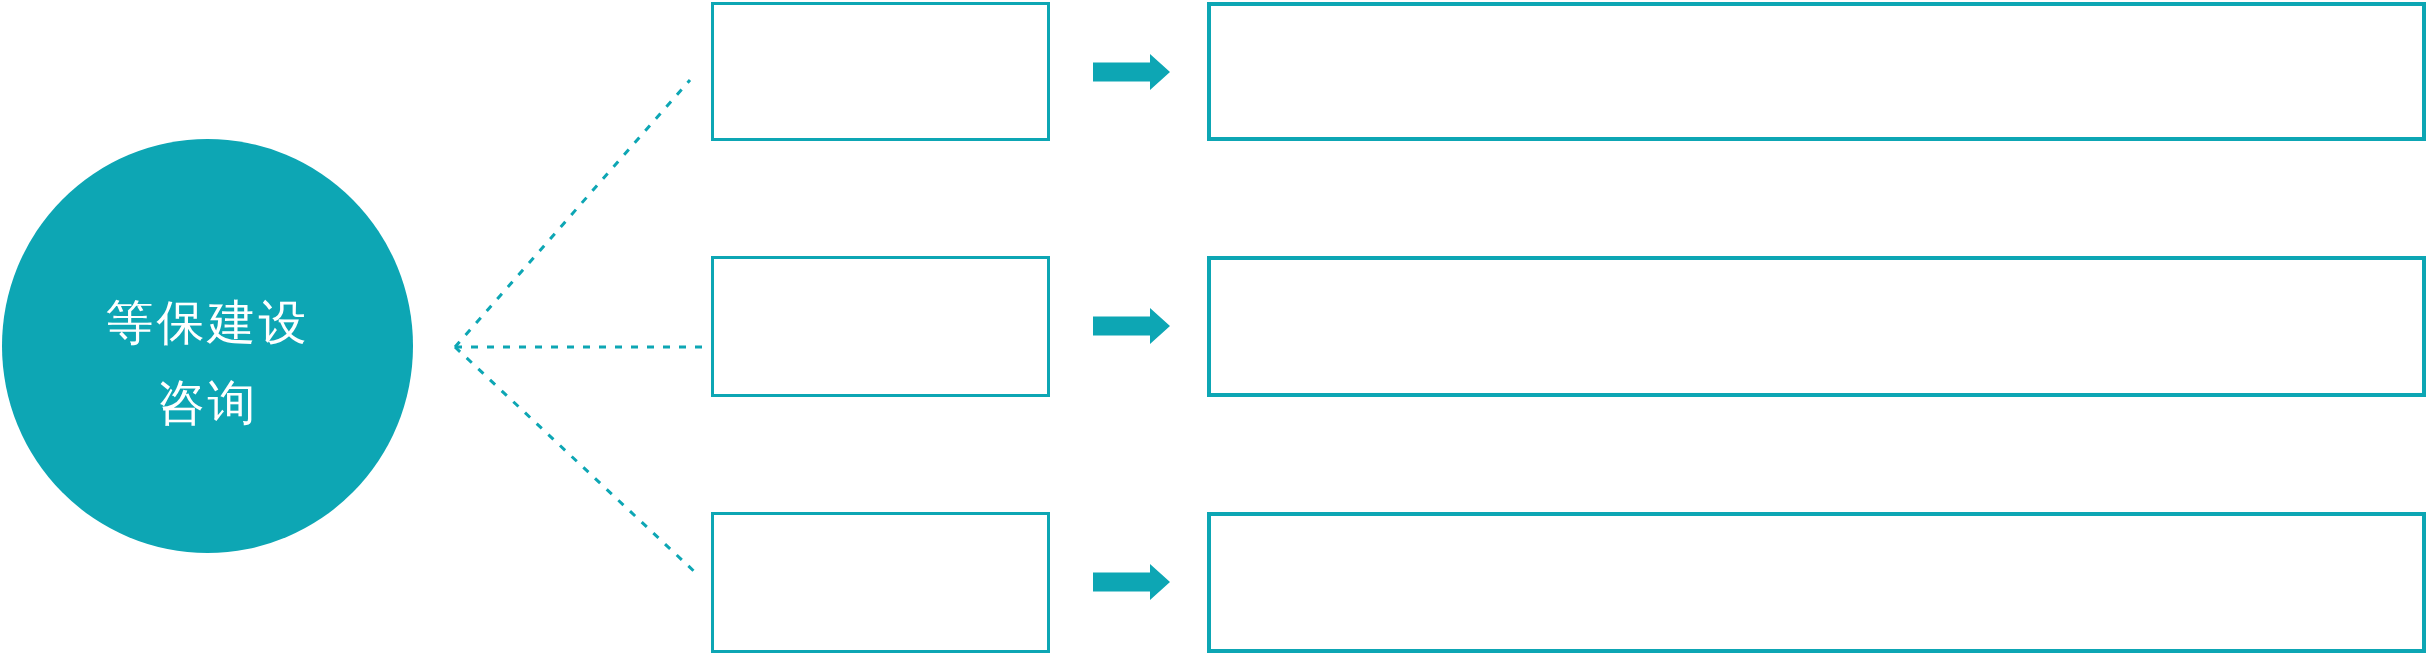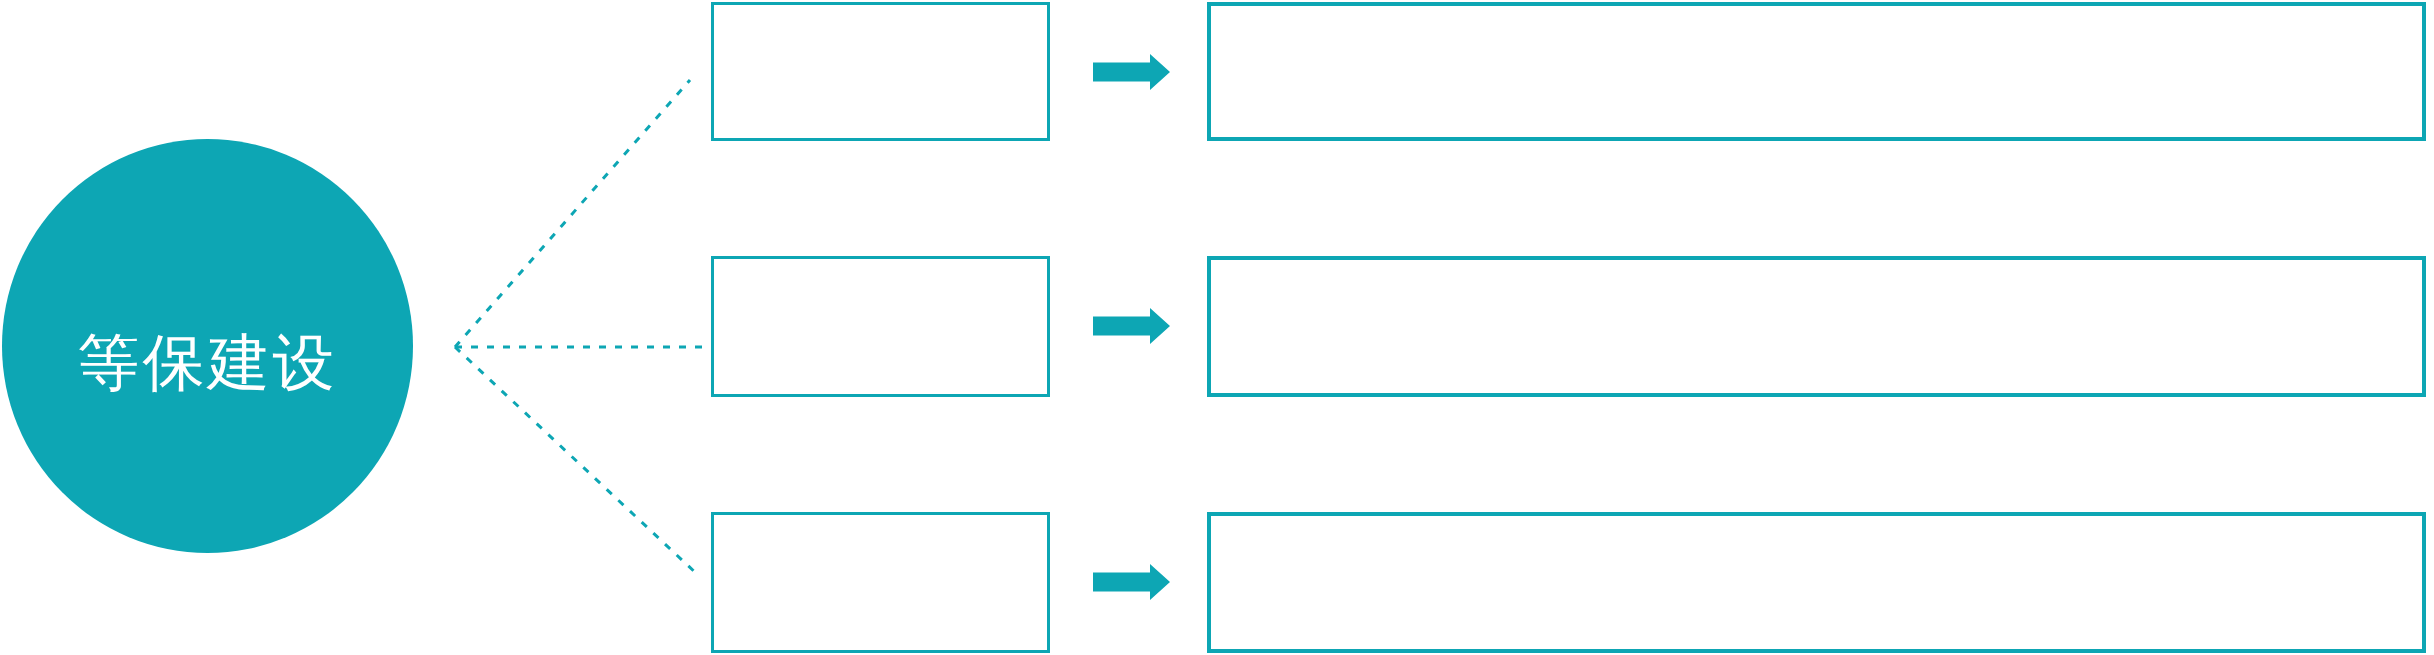--- a/index.html
+++ b/index.html
@@ -17,21 +17,21 @@
     width: 411px; height: 414px;
     border-radius: 50%;
     background: #0da6b4;
     display: flex;
     align-items: center;
     justify-content: center;
   }
   .topic-label {
     transform: translateY(17px);
     color: #ffffff;
-    font-size: 62px;
+    font-size: 48px;
     line-height: 80px;
     font-weight: 300;
     letter-spacing: 3px;
     text-align: center;
     white-space: nowrap;
   }
   .connectors {
     position: absolute;
     left: 0; top: 0;
     pointer-events: none;
@@ -75,20 +75,21 @@
   .arrow3 { top: 564px; }
 </style>
 </head>
 <body>
 
 <div class="canvas">
 
   <div class="topic-circle">
     <div class="topic-label">
       <span>等保建设</span><br>
+      <span>咨询</span>
     </div>
   </div>
 
   <svg class="connectors" width="2434" height="655" viewBox="0 0 2434 655">
     <line x1="455" y1="347" x2="690" y2="80" stroke-width="3" stroke-dasharray="7 9" fill="none" stroke="#0da6b4"></line>
     <line x1="455" y1="347" x2="702" y2="347" stroke-width="3" stroke-dasharray="7 9" fill="none" stroke="#0da6b4"></line>
     <line x1="455" y1="347" x2="698" y2="575" stroke-width="3" stroke-dasharray="7 9" fill="none" stroke="#0da6b4"></line>
   </svg>
 
   <div class="branch-box row1">

